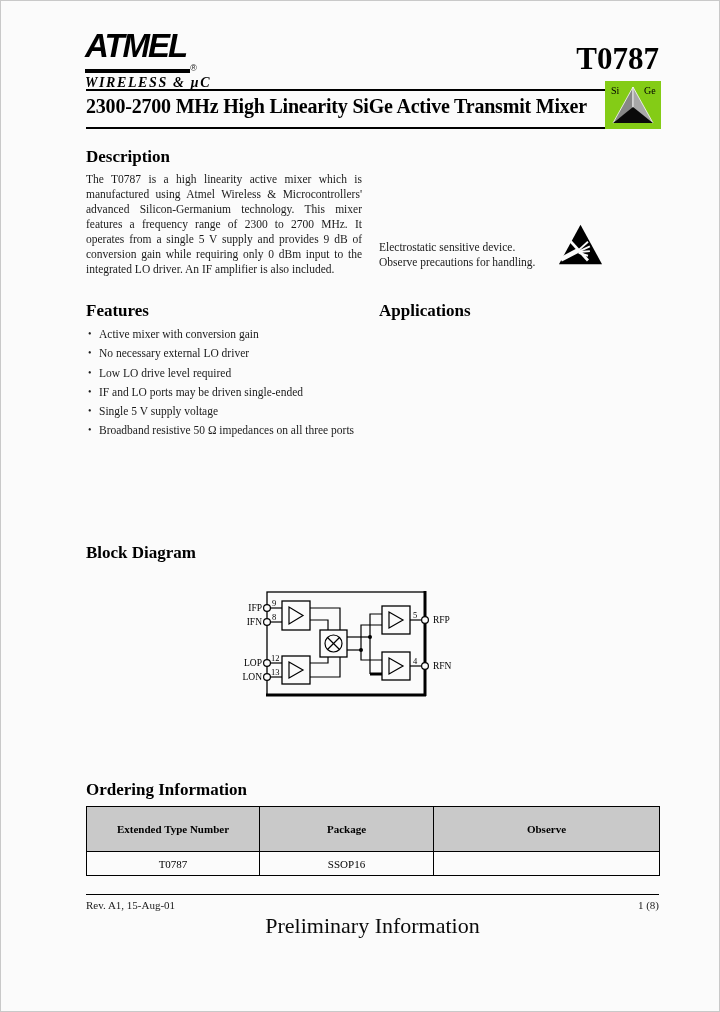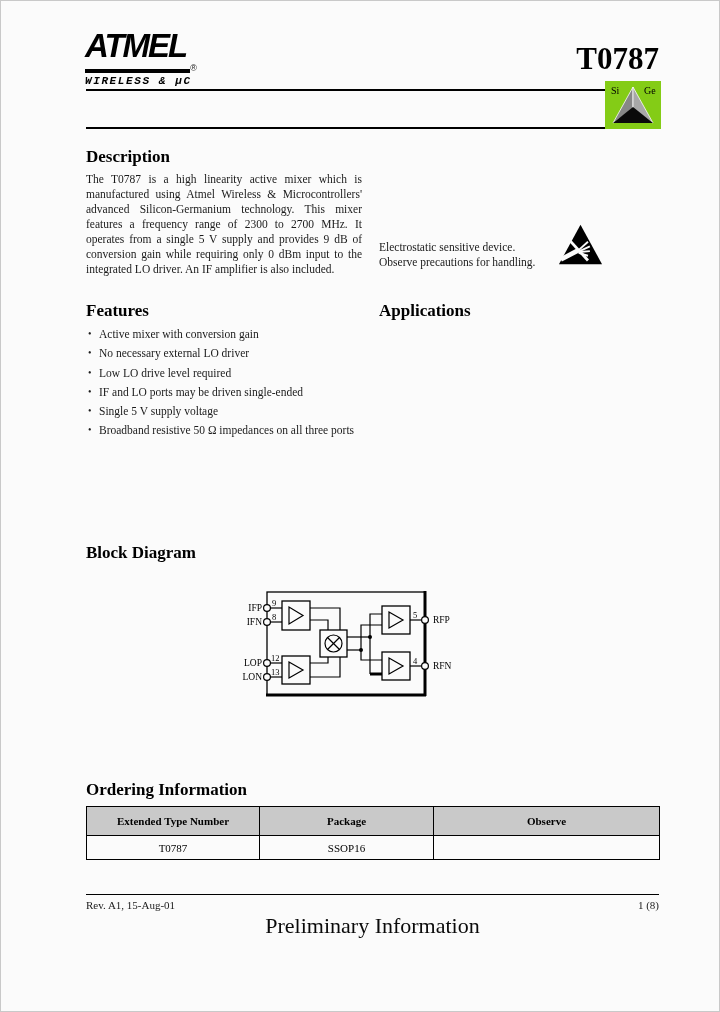--- a/index.html
+++ b/index.html
@@ -10,22 +10,22 @@
   }
   
   .atmel{position:absolute;left:84px;top:28px;}
   .atmel-word{
     display:inline-block;font-family:"Liberation Sans",sans-serif;
     font-weight:900;font-style:italic;font-size:33px;line-height:33px;
     letter-spacing:-2px;color:#000;border-bottom:4px solid #000;padding:0 4px 7px 0;
   }
   .atmel-reg{font-size:9px;vertical-align:bottom;font-family:"Liberation Sans",sans-serif;}
   .atmel-tagline{
-    font-family:Liberation Mono, monospace;font-weight:700;font-style:italic;
-    font-size:11px;letter-spacing:1.6px;margin-top:2px;color:#000;
+    font-family:Liberation Serif, serif;font-weight:700;font-style:italic;
+    font-size:14px;letter-spacing:1.6px;margin-top:2px;color:#000;
   }
   .part-number{
     position:absolute;right:60px;top:40px;font-size:31px;font-weight:bold;color:#000;
   }
   .rule{position:absolute;left:85px;width:573px;border-top:2px solid #000;height:0;}
   .rule-top{top:88px;}
   .rule-bottom{top:126px;}
   .doc-title{
     position:absolute;left:85px;top:94px;width:525px;
     font-size:20px;font-weight:bold;color:#000;letter-spacing:-0.2px;
@@ -49,21 +49,21 @@
   .bd text{font-family:"Liberation Serif",serif;fill:#000;}
   .bd .port-label{font-size:9.5px;}
   .bd .pin-num{font-size:8.5px;}
   
   .ordering-table{
     position:absolute;left:85px;top:805px;width:573px;border-collapse:collapse;
     font-size:11px;color:#000;table-layout:fixed;
   }
   .ordering-table th{
     background:#c9c9c9;font-weight:bold;border:1px solid #000;height:20px;
-    text-align:center;padding:4px;margin-top:34px;
+    text-align:center;padding:12px;margin-top:34px;
   }
   .ordering-table td{
     border:1px solid #000;height:23px;text-align:center;padding:0;background:#fbfbfb;
   }
   
   .footer-rule{position:absolute;left:85px;top:893px;width:573px;border-top:1.2px solid #000;height:0;}
   .footer-rev{position:absolute;left:85px;top:898px;font-size:11px;color:#1a1a1a;}
   .footer-page{position:absolute;right:60px;top:898px;font-size:11px;color:#1a1a1a;}
   .footer-status{
     position:absolute;left:85px;top:912px;width:573px;text-align:center;
@@ -75,20 +75,21 @@
 
 <div class="page">
 
   <div class="atmel">
     <span class="atmel-word">ATMEL</span><span class="atmel-reg">®</span>
     <div class="atmel-tagline">WIRELESS &amp; µC</div>
   </div>
   <div class="part-number">T0787</div>
 
   <div class="rule rule-top"></div>
+  <div class="doc-title">2300-2700 MHz High Linearity SiGe Active Transmit Mixer</div>
   <div class="rule rule-bottom"></div>
 
   <div class="sige-badge">
     <svg viewBox="0 0 56 48" width="56" height="48">
       <text x="6" y="13" font-size="10">Si</text>
       <text x="39" y="13" font-size="10">Ge</text>
       <polygon points="28,6 8,42 28,28" fill="#878787" stroke="#fbfbfb" stroke-width="0.8"></polygon>
       <polygon points="28,6 48,42 28,28" fill="#a8a8a8" stroke="#fbfbfb" stroke-width="0.8"></polygon>
       <polygon points="8,42 48,42 28,26" fill="#0a0a0a"></polygon>
     </svg>

